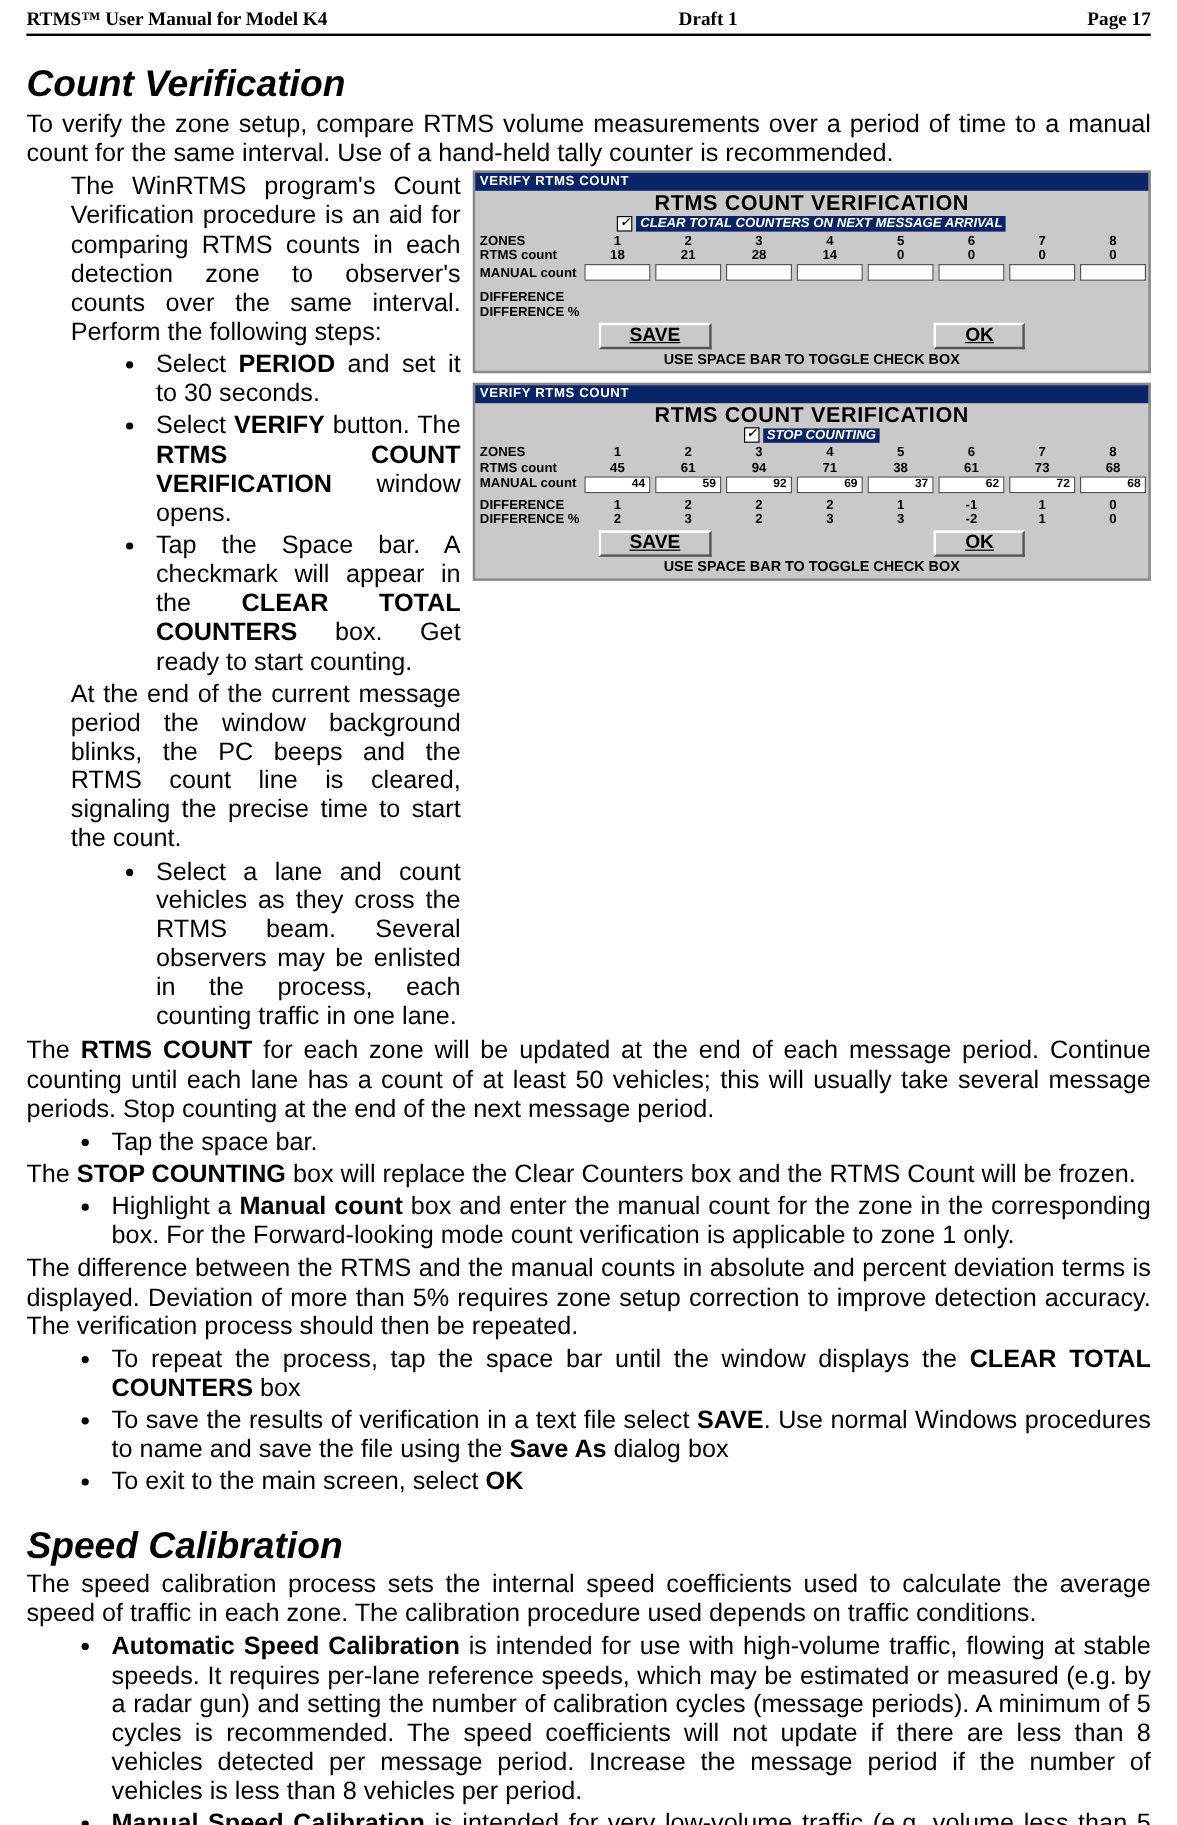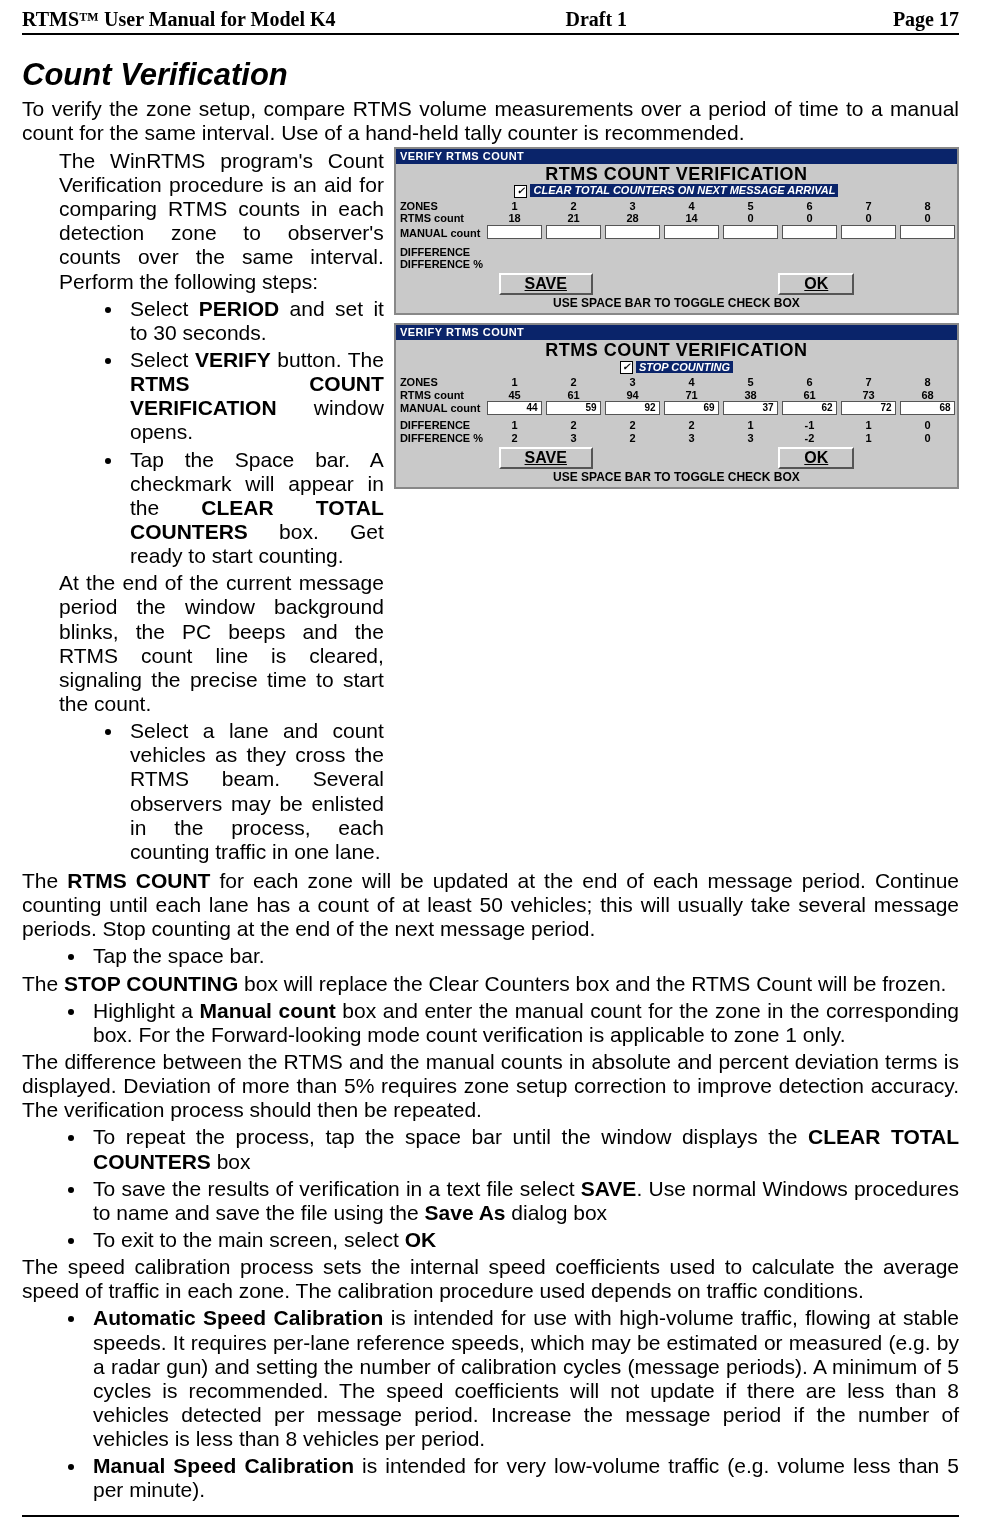--- a/index.html
+++ b/index.html
@@ -17,21 +17,21 @@
     box-sizing: border-box;
     width: 981px;
     min-height: 1521px;
     padding: 8px 22px 8px 22px;
     position: relative;
   }
   .topbar {
     display: flex;
     font-family: "Times New Roman", Times, serif;
     font-weight: bold;
-    font-size: 20px;
+    font-size: 16px;
     margin-bottom: 2px;
   }
   .topbar .left  { flex: 0 0 58%; }
   .topbar .mid   { flex: 0 0 20%; }
   .topbar .right { flex: 1; text-align: right; }
   hr.rule { border: none; border-top: 2px solid #000; margin: 0 0 18px 0; }
   hr.bottomrule { border: none; border-top: 2px solid #000; margin: 12px 0 4px 0; }
 
   h2.section {
     font-style: italic;
@@ -361,20 +361,21 @@
       <span>To repeat the process, tap the space bar until the window displays the </span><b>CLEAR TOTAL COUNTERS</b><span> box</span>
     </li>
     <li>
       <span>To save the results of verification in a text file select </span><b>SAVE</b><span>.  Use normal Windows procedures to name and save the file using the </span><b>Save As</b><span> dialog box</span>
     </li>
     <li>
       <span>To exit to the main screen,  select </span><b>OK</b>
     </li>
   </ul>
 
+  <h2 class="section">Speed Calibration</h2>
   <p class="body">The speed calibration process sets the internal speed coefficients used to calculate the average speed of traffic in each zone.  The calibration procedure used depends on traffic conditions.</p>
   <ul class="bul">
     <li>
       <b>Automatic Speed Calibration</b><span> is intended for use with high-volume traffic, flowing at stable speeds. It requires per-lane reference speeds, which may be estimated or measured (e.g. by a radar gun) and setting the number of calibration cycles (message periods). A minimum of 5 cycles is recommended.  The speed coefficients will not update if there are less than 8 vehicles detected per message period.  Increase the message period if the number of vehicles is less than 8 vehicles per period.</span>
     </li>
     <li>
       <b>Manual Speed Calibration</b><span> is intended for very low-volume traffic (e.g. volume less than 5 per minute).</span>
     </li>
   </ul>
 

